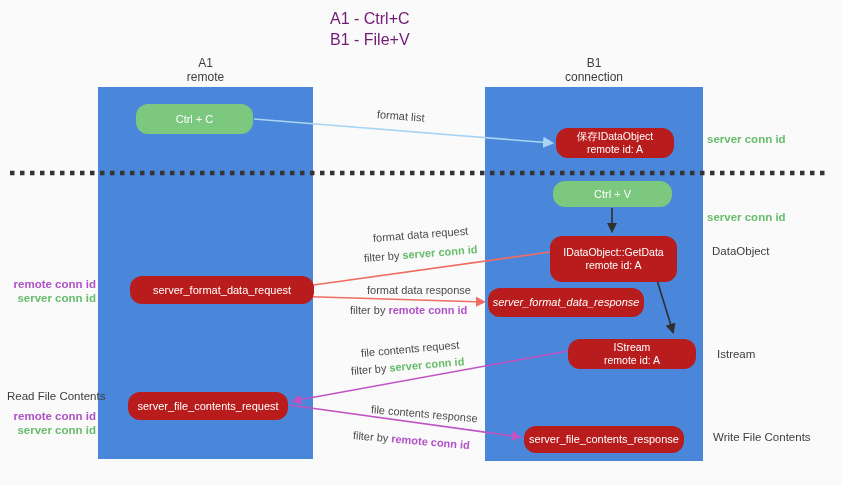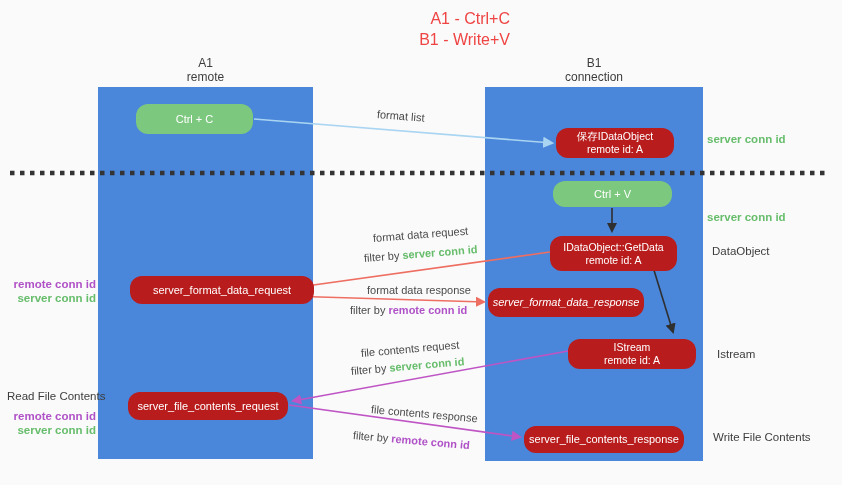--- a/index.html
+++ b/index.html
@@ -1,21 +1,21 @@
 <!DOCTYPE html>
 <html><head>
 <meta charset="utf-8">
 <style>
   html,body{margin:0;padding:0;}
   .canvas{
     position:relative;width:842px;height:485px;background:#fafafa;
     font-family:"Liberation Sans", sans-serif;color:#3d3d3d;overflow:hidden;
   }
-  .title{position:absolute;left:330px;top:8px;width:180px;text-align:right;
-    font-size:16px;line-height:21px;color:#ef4444;}
+  .title{position:absolute;left:330px;top:8px;width:180px;text-align:left;
+    font-size:16px;line-height:21px;color:#701a75;}
   .lane-header{position:absolute;text-align:center;font-size:12px;line-height:14px;color:#3d3d3d;}
   .lane{position:absolute;background:#4a86d9;}
   .node{position:absolute;display:flex;flex-direction:column;align-items:center;justify-content:center;
     color:#ffffff;text-align:center;font-size:11px;line-height:13px;border-radius:12px;white-space:nowrap;}
   .node.orange{background:#b91c1c;}
   .node.green{background:#7dc87f;}
   .edge-label{position:absolute;font-size:11px;color:#4a4a4a;white-space:nowrap;transform-origin:left center;}
   .side-label{position:absolute;font-size:11.5px;color:#3d3d3d;white-space:nowrap;}
   .green-text{color:#67bd6c;font-weight:700;}
   .purple-text{color:#b052c7;font-weight:700;}
@@ -23,21 +23,21 @@
   .prefix{margin-right:3px;}
   svg.overlay{position:absolute;left:0;top:0;pointer-events:none;}
 </style>
 </head>
 <body>
 
 <div class="canvas">
 
   <div class="title">
     <div>A1 - Ctrl+C</div>
-    <div>B1 - Write+V</div>
+    <div>B1 - File+V</div>
   </div>
 
   <div class="lane-header" style="left:98px;top:56px;width:215px;">
     <div>A1</div>
     <div>remote</div>
   </div>
   <div class="lane-header" style="left:485px;top:56px;width:218px;">
     <div>B1</div>
     <div>connection</div>
   </div>
@@ -76,21 +76,21 @@
 
   <div class="node orange" style="left:556px;top:128px;width:118px;height:30px;font-size:10.5px;">
     <div>保存IDataObject</div>
     <div>remote id: A</div>
   </div>
 
   <div class="node green" style="left:553px;top:181px;width:119px;height:26px;">
     <div>Ctrl + V</div>
   </div>
 
-  <div class="node orange" style="left:550px;top:236px;width:127px;height:35px;font-size:10.5px;">
+  <div class="node orange" style="left:550px;top:236px;width:127px;height:46px;font-size:10.5px;">
     <div>IDataObject::GetData</div>
     <div>remote id: A</div>
   </div>
 
   <div class="node orange" style="left:130px;top:276px;width:184px;height:28px;">
     <div>server_format_data_request</div>
   </div>
 
   <div class="node orange" style="left:488px;top:288px;width:156px;height:29px;font-style:italic;">
     <div>server_format_data_response</div>

